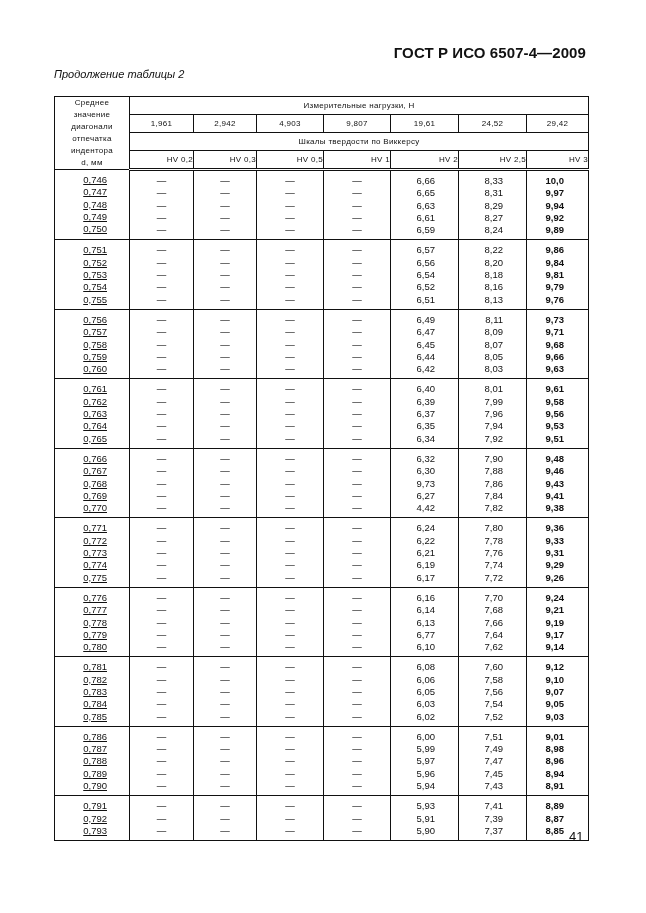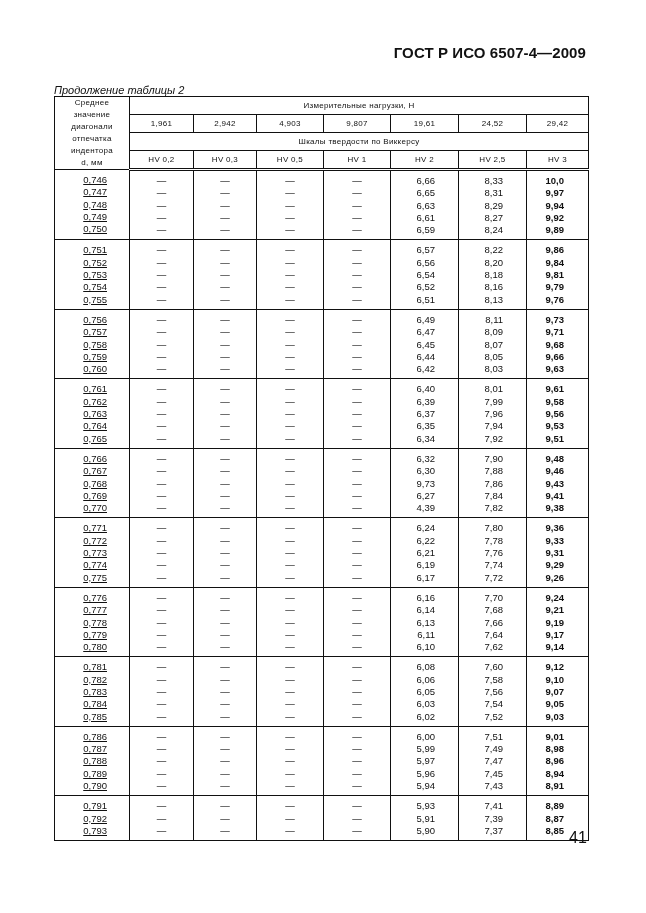--- a/index.html
+++ b/index.html
@@ -1,31 +1,31 @@
 <!DOCTYPE html>
 <html><head>
 <meta charset="utf-8">
 <style>
   html, body { margin: 0; padding: 0; background: #ffffff; }
   body { width: 646px; height: 913px; position: relative; font-family: "Liberation Sans", sans-serif; color: #111; overflow: hidden; }
   .doc-header { position: absolute; top: 44px; right: 60px; font-weight: bold; font-size: 15px; letter-spacing: 0.1px; }
-  .caption { position: absolute; top: 84px; left: 54px; font-style: italic; font-size: 11px; }
+  .caption { position: absolute; top: 68px; left: 54px; font-style: italic; font-size: 11px; }
   .tbl { position: absolute; left: 54px; top: 96px; width: 534px; border-collapse: collapse; table-layout: fixed; font-size: 9.5px; }
   .tbl td, .tbl th { border: 1px solid #111; padding: 0; font-weight: normal; text-align: center; }
   .tbl .hdr th { height: 17px; font-size: 8px; letter-spacing: 0.3px; }
   .tbl .rowhead { font-size: 8px; line-height: 12px; vertical-align: middle; letter-spacing: 0.3px; }
-  .tbl thead tr:last-child th { border-bottom: 3px double #111; }
+  .tbl thead tr:last-child th { border-bottom: 3px double #111; text-align: right; }
   .tbl tbody td { vertical-align: top; padding: 4px 0 3px 0; }
   .cellstack { display: flex; flex-direction: column; }
   .cellstack span { height: 12.3px; line-height: 12.3px; display: block; }
   .col-d span { text-align: right; padding-right: 22px; text-decoration: underline; }
   .col-dash span { text-align: center; }
   .col-num span { text-align: right; padding-right: 23px; }
   .col-num3 span { text-align: right; padding-right: 24px; font-weight: bold; }
-  .page-num { position: absolute; top: 829px; left: 569px; font-size: 16px; }
+  .page-num { position: absolute; top: 829px; left: 569px; font-size: 13px; }
 </style>
 </head>
 <body>
 
 <div class="doc-header">ГОСТ Р ИСО 6507-4—2009</div>
 <div class="caption">Продолжение таблицы 2</div>
 
 <table class="tbl">
   <colgroup>
     <col style="width:75px">
@@ -413,21 +413,21 @@
             <span>—</span>
             <span>—</span>
           </div>
         </td>
         <td>
           <div class="cellstack col-num">
             <span>6,32</span>
             <span>6,30</span>
             <span>9,73</span>
             <span>6,27</span>
-            <span>4,39</span>
+            <span>4,42</span>
           </div>
         </td>
         <td>
           <div class="cellstack col-num">
             <span>7,90</span>
             <span>7,88</span>
             <span>7,86</span>
             <span>7,84</span>
             <span>7,82</span>
           </div>
@@ -560,21 +560,21 @@
             <span>—</span>
             <span>—</span>
             <span>—</span>
           </div>
         </td>
         <td>
           <div class="cellstack col-num">
             <span>6,16</span>
             <span>6,14</span>
             <span>6,13</span>
-            <span>6,11</span>
+            <span>6,77</span>
             <span>6,10</span>
           </div>
         </td>
         <td>
           <div class="cellstack col-num">
             <span>7,70</span>
             <span>7,68</span>
             <span>7,66</span>
             <span>7,64</span>
             <span>7,62</span>

